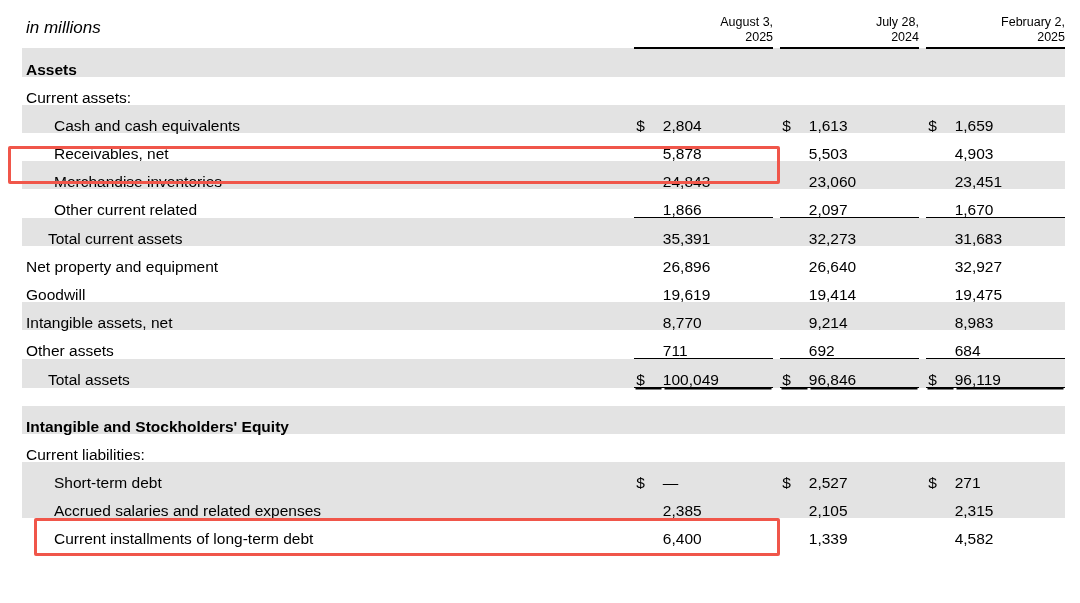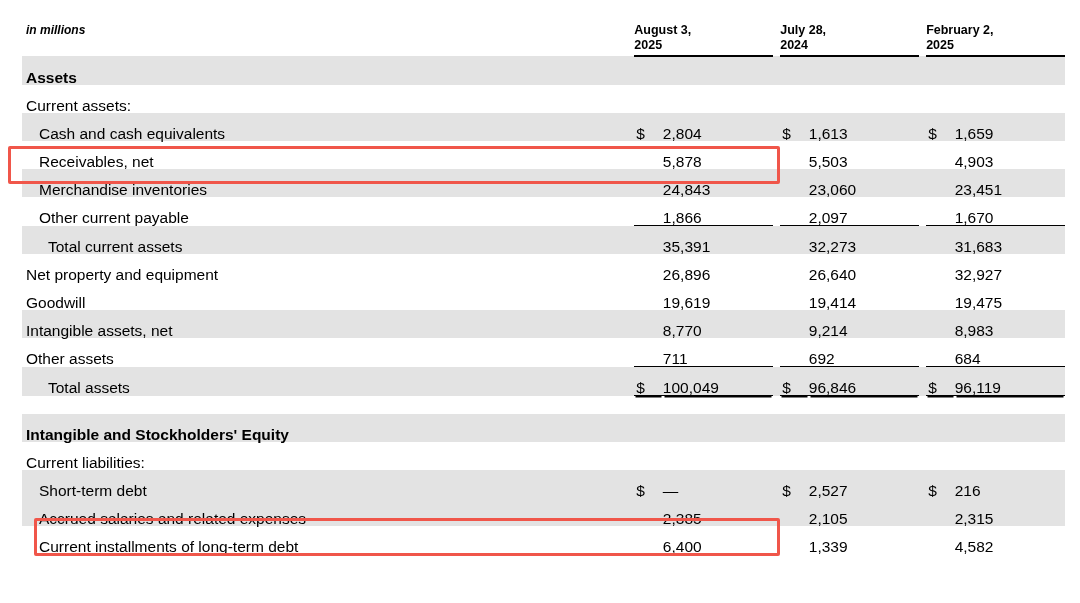--- a/index.html
+++ b/index.html
@@ -36,48 +36,48 @@
     vertical-align: bottom;
     white-space: nowrap;
     line-height: 1;
   }
   tr.row td { height: 28px; }
 
   .label {
     text-align: left;
     padding-left: 4px;
   }
-  .indent1 { padding-left: 17px; }
+  .indent1 { padding-left: 32px; }
   .indent2 { padding-left: 26px; }
   .num {
     padding-right: 3px;
   }
   .dol {
     text-align: left;
     padding-left: 2px;
   }
   .shade { background: #e3e3e3; margin-left: 16px; }
   .bold  { font-weight: bold; }
 
   
   tr.hdr td { vertical-align: bottom; height: 36px; }
   .hdr-cell {
-    text-align: left;
-    font-weight: bold;
+    text-align: right;
+    font-weight: normal;
     font-size: 12.5px;
     line-height: 1.15;
     padding-bottom: 3px;
   }
   .hdr-under { border-bottom: 2px solid #000; }
   .hdr-label {
     font-style: italic;
-    font-weight: bold;
-    font-size: 12px;
+    font-weight: normal;
+    font-size: 17px;
     padding-left: 4px;
-    padding-bottom: 20px;
+    padding-bottom: 12px;
   }
   .rule-cell { border-top: 1.5px solid #000; }
   .dbl-cell {
     border-top: 1.5px solid #000;
     border-bottom: 1.5px solid #000;
     box-shadow: 0 3px 0 -1.5px #000;
   }
 
   .spacer td { height: 18px; }
 
@@ -178,21 +178,21 @@
         <td class="num">24,843</td>
         <td></td>
         <td class="dol"></td>
         <td class="num">23,060</td>
         <td></td>
         <td class="dol"></td>
         <td class="num">23,451</td>
       </tr>
 
       <tr class="row">
-        <td class="label indent1">Other current payable</td>
+        <td class="label indent1">Other current related</td>
         <td class="dol"></td>
         <td class="num">1,866</td>
         <td></td>
         <td class="dol"></td>
         <td class="num">2,097</td>
         <td></td>
         <td class="dol"></td>
         <td class="num">1,670</td>
       </tr>
 
@@ -285,21 +285,21 @@
 
       <tr class="row shade">
         <td class="label indent1">Short-term debt</td>
         <td class="dol">$</td>
         <td class="num">—</td>
         <td></td>
         <td class="dol">$</td>
         <td class="num">2,527</td>
         <td></td>
         <td class="dol">$</td>
-        <td class="num">216</td>
+        <td class="num">271</td>
       </tr>
 
 
       <tr class="row shade">
         <td class="label indent1">Accrued salaries and related expenses</td>
         <td class="dol"></td>
         <td class="num">2,385</td>
         <td></td>
         <td class="dol"></td>
         <td class="num">2,105</td>

